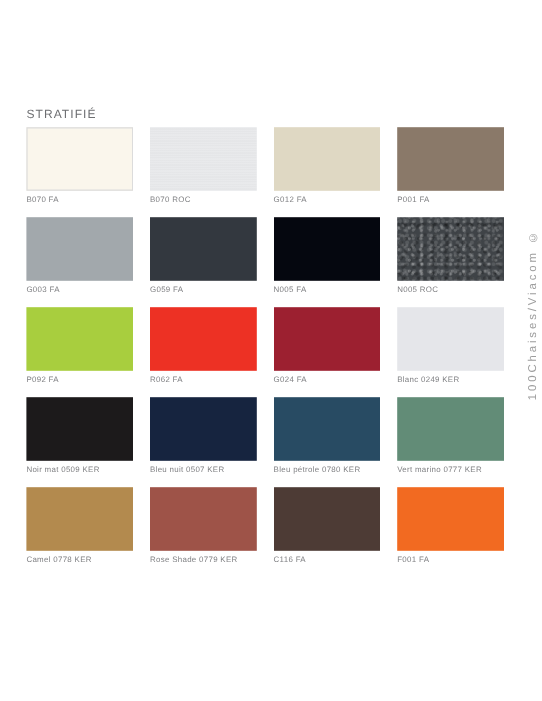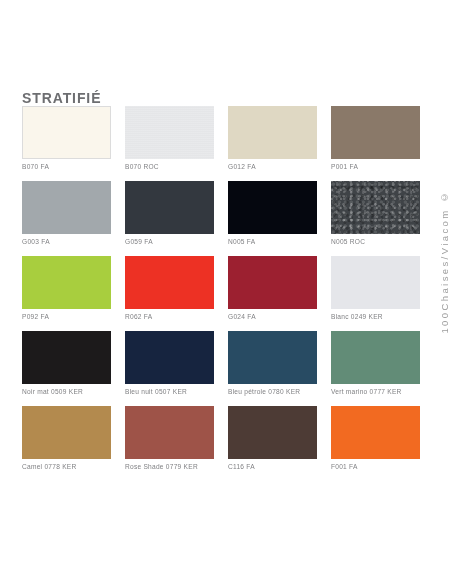--- a/index.html
+++ b/index.html
@@ -19,24 +19,24 @@
   .page {
     position: absolute;
     inset: 0;
     background: #ffffff;
   }
 
   .section-title {
     position: absolute;
     left: 22px;
     top: 90px;
-    font-size: 14px;
+    font-size: 10px;
     letter-spacing: 0.9px;
     color: #6d6e71;
-    font-weight: 700;
+    font-weight: 400;
     white-space: nowrap;
   }
 
   .swatch-grid {
     position: absolute;
     left: 22px;
     top: 106px;
     width: 400px;
     display: grid;
     grid-template-columns: repeat(4, 89px);

